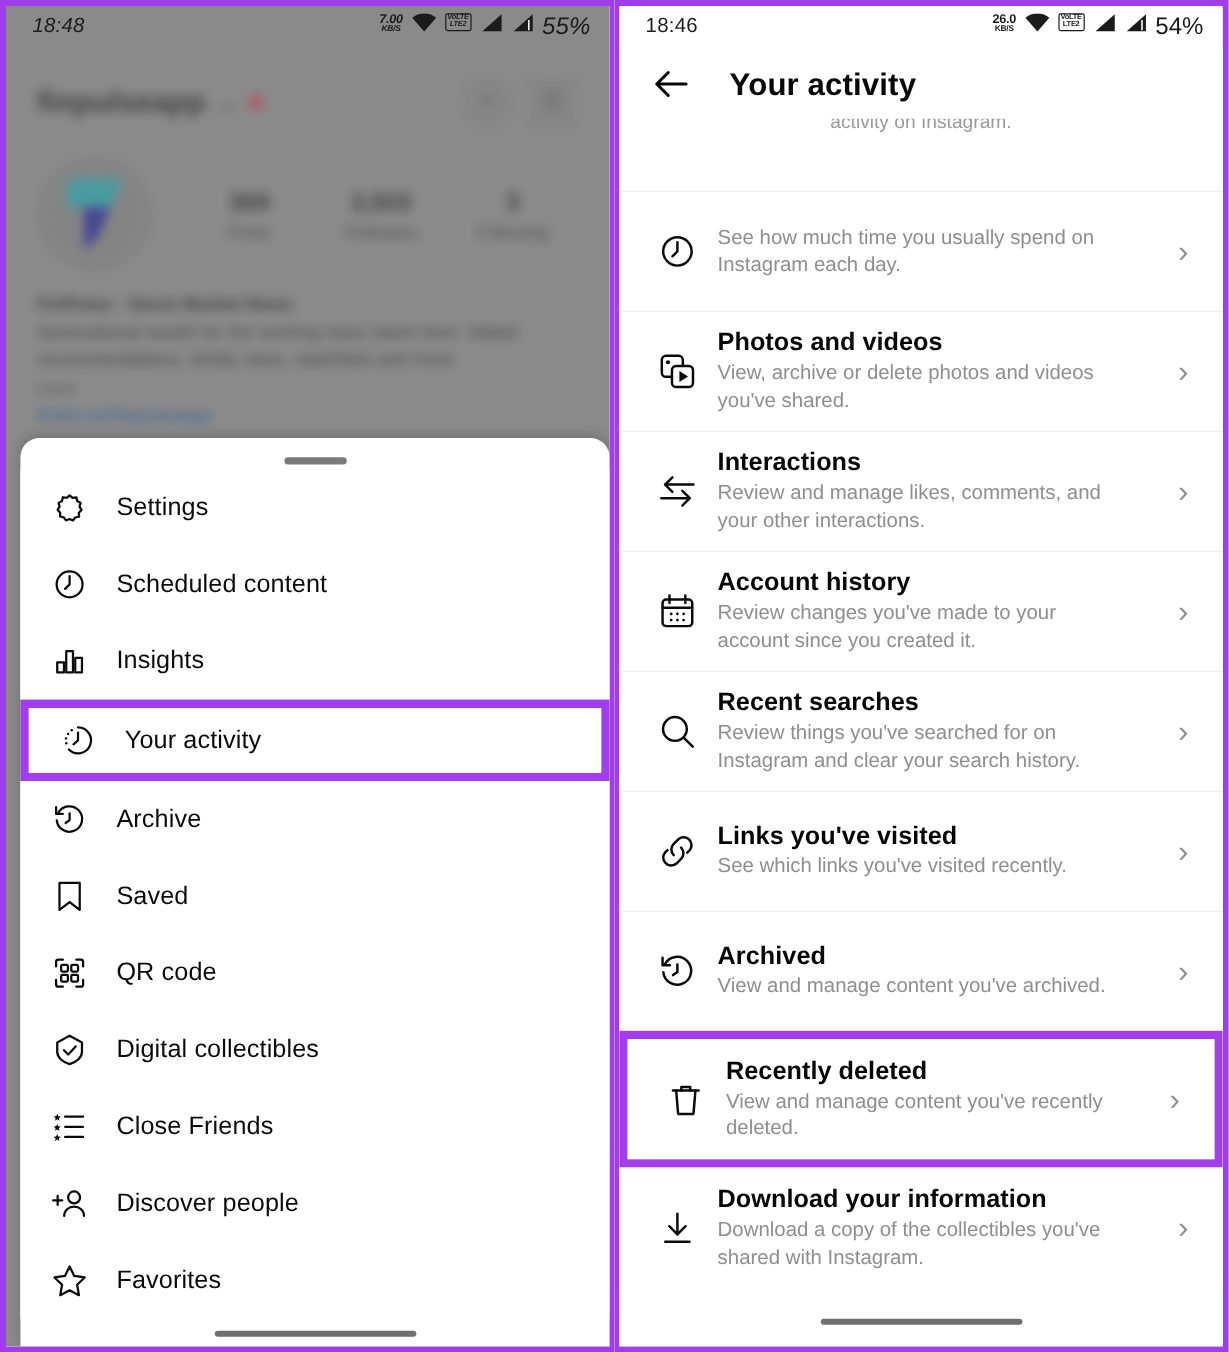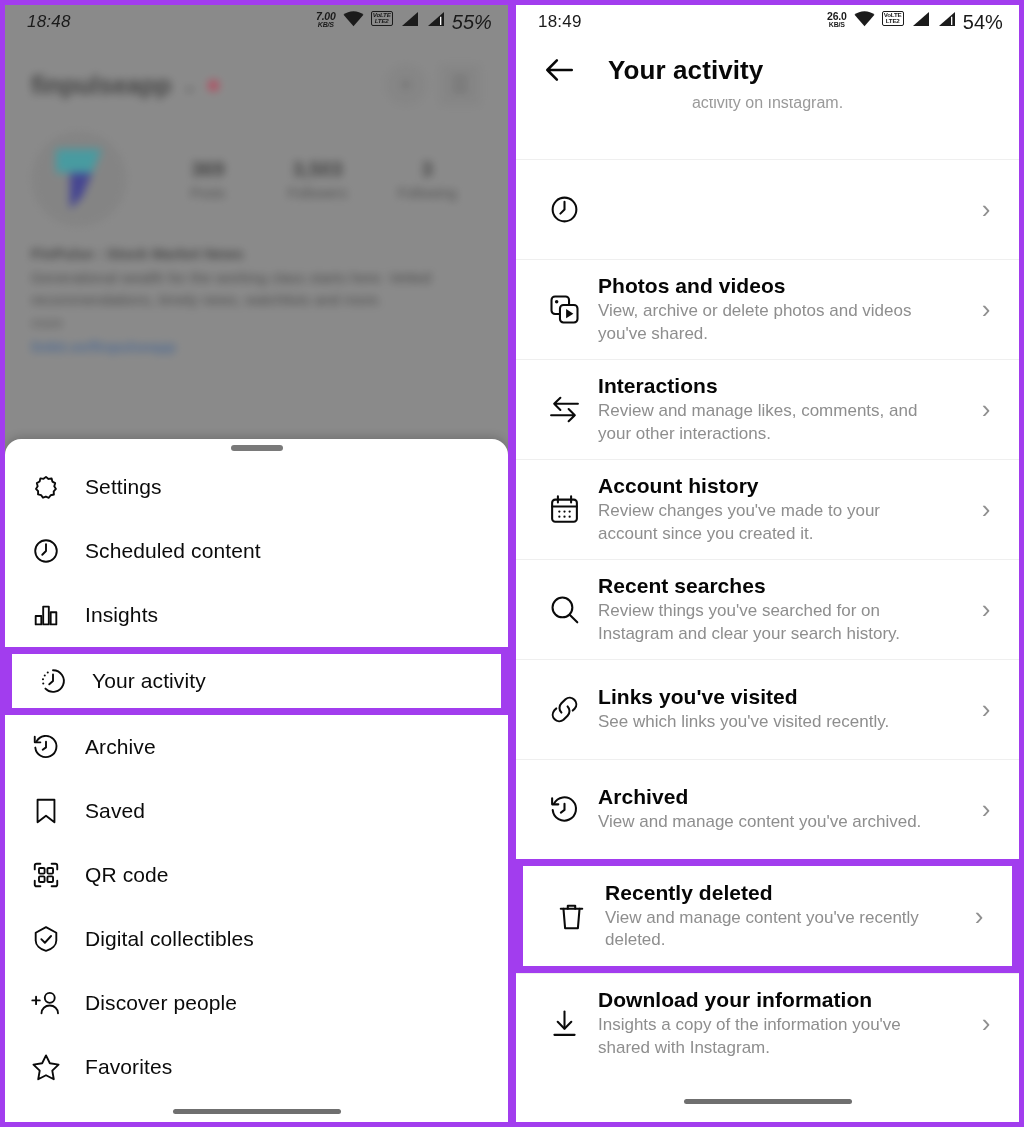--- a/index.html
+++ b/index.html
@@ -108,25 +108,26 @@
   .stat .lbl { font-size: 14px; color: #2a2a2a; margin-top: 4px; }
   .prof-bio { padding: 18px 26px 0 26px; }
   .prof-bio .b1 { font-size: 15px; font-weight: bold; color: #141414; }
   .prof-bio .b2 { font-size: 15px; color: #1c1c1c; margin-top: 5px; line-height: 1.45; }
   .prof-bio .b3 { font-size: 14px; color: #3a3a3a; margin-top: 4px; }
   .prof-bio .b4 { font-size: 15px; color: #2d5fa6; font-weight: bold; margin-top: 7px; }
 
   
   .sheet {
     position: absolute;
-    left: 0; right: 0; bottom: 0;
+    left: 12px; right: 0; bottom: 0;
     background: #ffffff;
     border-top-left-radius: 16px;
     border-top-right-radius: 16px;
     box-shadow: 0 -2px 10px rgba(0,0,0,.18);
+    padding-top: 10px;
   }
   .grabber {
     width: 52px; height: 6px; border-radius: 3px;
     background: #7a7a7a;
     margin: 6px auto 4px auto;
   }
   .menu-row {
     display: flex; align-items: center;
     height: 64px;
     padding-left: 24px;
@@ -384,20 +385,33 @@
                   <path d="M11 16.2 14.8 20 21.4 12.8"></path>
                 </svg>
               </span>
               <span class="ml">Digital collectibles</span>
             </div>
           </div>
           <div>
             <div class="menu-row">
               <span class="mi">
                 <svg viewBox="0 0 32 32" width="30" height="30" fill="none" stroke="#0a0a0a" stroke-width="2" stroke-linecap="round" stroke-linejoin="round">
+                  <path d="M12 7h16M12 16h16M12 25h16"></path>
+                  <path d="M5 4.4 5.9 6.6 8.2 6.8 6.4 8.3 7 10.6 5 9.3 3 10.6 3.6 8.3 1.8 6.8 4.1 6.6z" fill="#0a0a0a" stroke="none"></path>
+                  <path d="M5 13.4 5.9 15.6 8.2 15.8 6.4 17.3 7 19.6 5 18.3 3 19.6 3.6 17.3 1.8 15.8 4.1 15.6z" fill="#0a0a0a" stroke="none"></path>
+                  <path d="M5 22.4 5.9 24.6 8.2 24.8 6.4 26.3 7 28.6 5 27.3 3 28.6 3.6 26.3 1.8 24.8 4.1 24.6z" fill="#0a0a0a" stroke="none"></path>
+                </svg>
+              </span>
+              <span class="ml">Close Friends</span>
+            </div>
+          </div>
+          <div>
+            <div class="menu-row">
+              <span class="mi">
+                <svg viewBox="0 0 32 32" width="30" height="30" fill="none" stroke="#0a0a0a" stroke-width="2" stroke-linecap="round" stroke-linejoin="round">
                   <circle cx="20" cy="10.5" r="5.3"></circle>
                   <path d="M11.2 27c0-4.9 3.9-8.3 8.8-8.3s8.8 3.4 8.8 8.3"></path>
                   <path d="M5.4 9.2v8M1.4 13.2h8"></path>
                 </svg>
               </span>
               <span class="ml">Discover people</span>
             </div>
           </div>
           <div>
             <div class="menu-row">
@@ -410,21 +424,21 @@
             </div>
           </div>
         </div>
       <div class="home-ind"></div>
     </div>
   </div>
 
   <div class="phone right">
 
     <div class="statusbar">
-      <div class="clock">18:49</div>
+      <div class="clock">18:46</div>
       <div class="sb-right">
         <div class="kbs">
           <div class="kbs-num">26.0</div>
           <div class="kbs-unit">KB/S</div>
         </div>
         <svg class="ic" width="21" height="16" viewBox="0 0 24 18">
           <path d="M12 17.2 0.6 4.2C3.6 1.6 7.6 0.2 12 0.2s8.4 1.4 11.4 4z" fill="#1b1b1b"></path>
         </svg>
         <div class="volte">
           <span>VoLTE</span>
@@ -454,20 +468,21 @@
       <div id="activity-items">
           <div>
             <div class="act-item">
               <span class="act-icon">
                 <svg viewBox="0 0 32 32" width="33" height="33" fill="none" stroke="#0a0a0a" stroke-width="2" stroke-linecap="round" stroke-linejoin="round">
                   <circle cx="16" cy="16" r="11.5"></circle>
                   <path d="M16 8.6 V16 L12 20"></path>
                 </svg>
               </span>
               <span class="act-txt">
+                <span class="act-sub" style="display:block">See how much time you usually spend on Instagram each day.</span>
               </span>
               <span class="chev" style="font-size:26px;">›</span>
             </div>
           </div>
           <div>
             <div class="act-item">
               <span class="act-icon">
                 <svg viewBox="0 0 32 32" width="33" height="33" fill="none" stroke="#0a0a0a" stroke-width="2" stroke-linecap="round" stroke-linejoin="round">
                   <rect x="3.4" y="3.4" width="17" height="17" rx="3.4"></rect>
                   <circle cx="8.4" cy="8.6" r="1.7" fill="#0a0a0a" stroke="none"></circle>
@@ -584,21 +599,21 @@
             <div class="act-item">
               <span class="act-icon">
                 <svg viewBox="0 0 32 32" width="33" height="33" fill="none" stroke="#0a0a0a" stroke-width="2" stroke-linecap="round" stroke-linejoin="round">
                   <path d="M16 4.4v16.4"></path>
                   <path d="M9.4 14.4 16 21 22.6 14.4"></path>
                   <path d="M6.2 27h19.6"></path>
                 </svg>
               </span>
               <span class="act-txt">
                 <span class="act-title" style="display:block">Download your information</span>
-                <span class="act-sub" style="display:block">Insights a copy of the information you've shared with Instagram.</span>
+                <span class="act-sub" style="display:block">Download a copy of the collectibles you've shared with Instagram.</span>
               </span>
               <span class="chev" style="font-size:26px;">›</span>
             </div>
           </div>
         </div>
 
       <div class="r-bottom-pad"></div>
       <div class="r-home-ind"></div>
     </div>
   </div>

